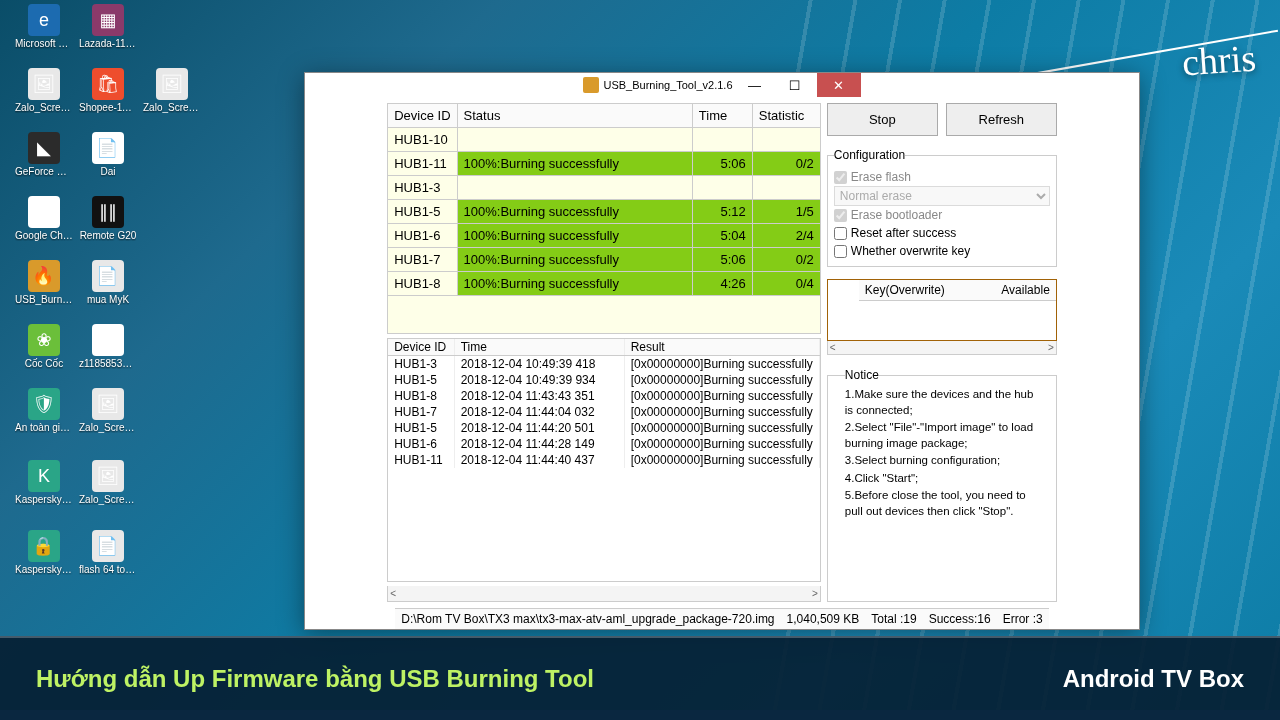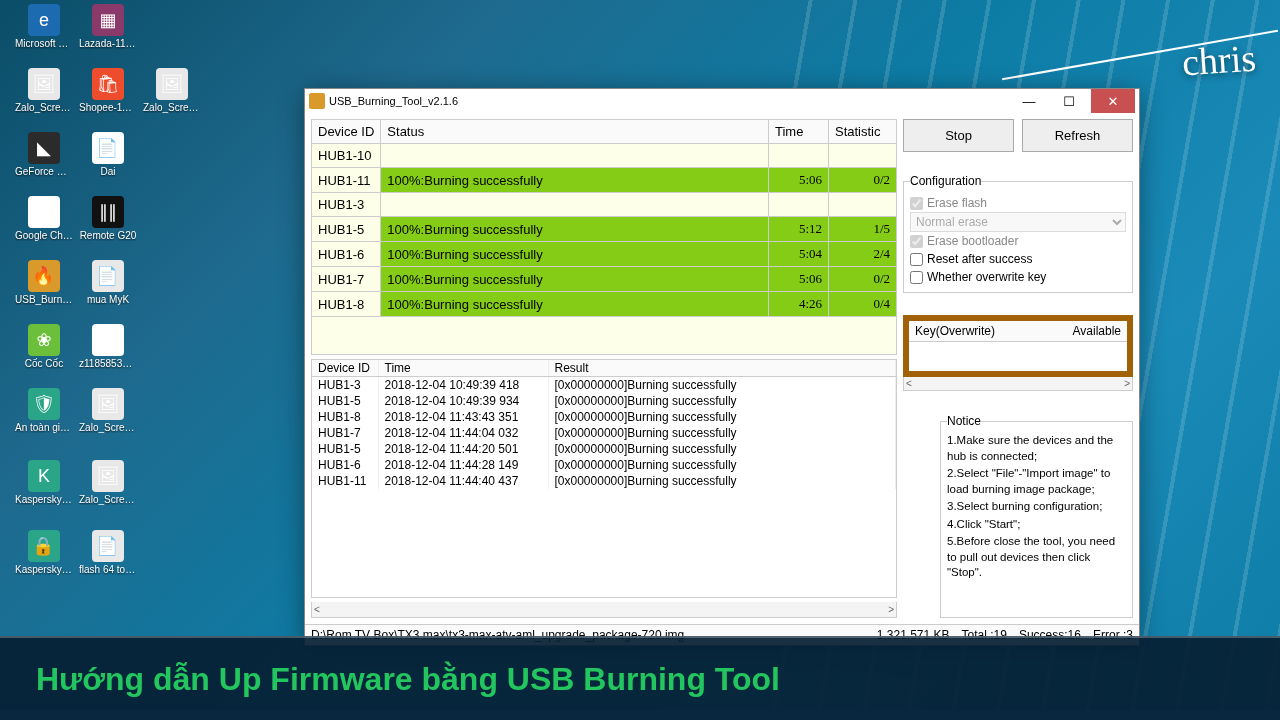--- a/index.html
+++ b/index.html
@@ -17,41 +17,41 @@
 
 .desktop { position:absolute; inset:0; padding:4px; }
 .dicon { width:60px; display:flex; flex-direction:column; align-items:center;
   position:absolute; gap:2px; cursor:pointer; }
 .dicon .ic { width:32px; height:32px; border-radius:4px; display:flex;
   align-items:center; justify-content:center; font-size:18px; }
 .dicon .lbl { font-size:10px; text-align:center; text-shadow:0 1px 2px rgba(0,0,0,.8);
   max-width:58px; overflow:hidden; line-height:1.1; white-space:nowrap; text-overflow:ellipsis; }
 
 
-.window { position:absolute; left:304px; top:88px; width:836px; height:558px;
+.window { position:absolute; left:304px; top:72px; width:836px; height:558px;
   background:#fff; color:#000; border:1px solid #888;
-  box-shadow:0 4px 24px rgba(0,0,0,.4); display:flex; flex-direction:column; }
+  box-shadow:0 4px 24px rgba(0,0,0,.4); display:flex; flex-direction:column;align-items:center; }
 .titlebar { height:24px; display:flex; align-items:center; padding:0 4px;
   background:#fff; font-size:11px; gap:4px; }
 .titlebar .wicon { width:16px; height:16px; background:#d99a2b; border-radius:2px; }
 .titlebar .wtitle { flex:1; }
 .winbtn { width:36px; height:24px; display:flex; align-items:center; justify-content:center;
   font-family:sans-serif; font-size:13px; cursor:pointer; }
 .winbtn.close { background:#c85050; color:#fff; width:44px;}
 .menubar { display:flex; gap:14px; padding:4px 8px; font-size:11px; }
 .menubar span { cursor:pointer; }
 .body { flex:1; display:flex; padding:6px; gap:6px; overflow:hidden; }
 .left { flex:1; display:flex; flex-direction:column; gap:4px; min-width:0; }
-.right { width:230px; display:flex; flex-direction:column; gap:22px; }
+.right { width:230px; display:flex; flex-direction:column; gap:12px; }
 
 table { border-collapse:collapse; width:100%; font-size:13px; }
 th,td { border:1px solid #ccc; padding:4px 6px; text-align:left; white-space:nowrap; }
 th { font-weight:normal; background:#fafafa; }
 .status-tbl{ background:#feffe8; }
-.status-tbl td.t, .status-tbl td.s { text-align:right;font-family:Liberation Serif, serif; }
+.status-tbl td.t, .status-tbl td.s { text-align:right; }
 .row-ok td { background:#84cc16; }
 .row-ok td:first-child { background:#feffe8; }
 .row-idle td { background:#feffe8; }
 .filler td { height:38px; }
 
 .logwrap { flex:1; border:1px solid #ccc; overflow:auto; min-height:0; }
 .logwrap table { font-size:12px; }
 .logwrap th, .logwrap td { border:none; border-right:1px solid #eee; padding:1px 6px; }
 .logwrap tr.hdr th { border-bottom:1px solid #ccc; position:sticky; top:0; background:#fafafa; }
 .hscroll { height:16px; border:1px solid #ccc; border-top:none; background:#f4f4f4;
@@ -60,38 +60,38 @@
 
 .btnrow { display:flex; gap:8px; }
 .btn { flex:1; padding:8px 4px; background:#eee; border:1px solid #aaa; text-align:center;
   font-size:13px; cursor:pointer; }
 fieldset { border:1px solid #ccc; padding:6px; font-size:12px; }
 legend { font-size:12px; }
 .chk { display:flex; align-items:center; gap:4px; padding:2px 0; color:#888; }
 .chk.en { color:#000; }
 .chk input { margin:0; }
 select { width:100%; font-size:12px; padding:1px; color:#888; border:1px solid #ccc; background:#f6f6f6; }
-.keytbl { border:6px solid #a16207; height:62px; }
+.keytbl { border:1px solid #a16207; height:62px;padding-left:31px; }
 .keytbl .kh { display:flex; background:#fafafa; border-bottom:1px solid #ccc; }
 .keytbl .kh span { padding:3px 6px; font-size:12px; }
 .keytbl .kh span:first-child { flex:1; }
 .keyscroll { height:14px; border:1px solid #ccc; border-top:none; background:#f4f4f4;
   display:flex; align-items:center; justify-content:space-between; padding:0 2px; font-size:10px; color:#666;}
-.notice { border:1px solid #ccc; flex:1; padding:4px 6px; font-size:11.5px; line-height:1.35;
-  overflow:auto;margin-left:37px; }
+.notice { border:1px solid #ccc; flex:1; padding:4px 17px; font-size:11.5px; line-height:1.35;
+  overflow:auto; }
 .notice .nt { margin-bottom:2px; }
 .statusbar { border-top:1px solid #ccc; display:flex; font-size:12px; padding:3px 6px; gap:12px;
   background:#fafafa; }
 .statusbar span:first-child { flex:1; overflow:hidden; text-overflow:ellipsis; white-space:nowrap; }
 
 
 .overlay { position:absolute; left:0; right:0; bottom:0; height:84px;
   background:rgba(5,30,50,0.92); display:flex; align-items:center; padding:0 36px;
   justify-content:space-between; border-top:2px solid rgba(255,255,255,.25); }
-.overlay h1 { font-size:32px; font-weight:600; color:#22c55e; }
+.overlay h1 { font-size:24px; font-weight:600; color:#bef264; }
 .overlay h2 { font-size:24px; font-weight:600; color:#fff; }
 .sig { position:absolute; right:24px; top:38px; font-size:38px; font-family:"Brush Script MT",cursive;
   transform:rotate(-4deg); text-shadow:0 2px 6px rgba(0,0,0,.5); }
 .sigline { position:absolute; right:0; top:54px; width:280px; height:2px; background:#fff;
   transform:rotate(-10deg); }
 .taskbar { position:absolute; left:0; right:0; bottom:0; height:10px; background:#0a2740; }
 </style>
 </head>
 <body>
 
@@ -348,23 +348,24 @@
             <div class="nt">3.Select burning configuration;</div>
             <div class="nt">4.Click "Start";</div>
             <div class="nt">5.Before close the tool, you need to pull out devices then click "Stop".</div>
           </div>
       </fieldset>
     </div>
   </div>
 
   <div class="statusbar">
     <span>D:\Rom TV Box\TX3 max\tx3-max-atv-aml_upgrade_package-720.img</span>
-    <span>1,321,571 KB</span>
+    <span>1,040,509 KB</span>
     <span>Total :19</span>
     <span>Success:16</span>
     <span>Error :3</span>
   </div>
 </div>
 
 <div class="overlay">
   <h1>Hướng dẫn Up Firmware bằng USB Burning Tool</h1>
+  <h2>Android TV Box</h2>
 </div>
 <div class="taskbar"></div>
 
 </body></html>

